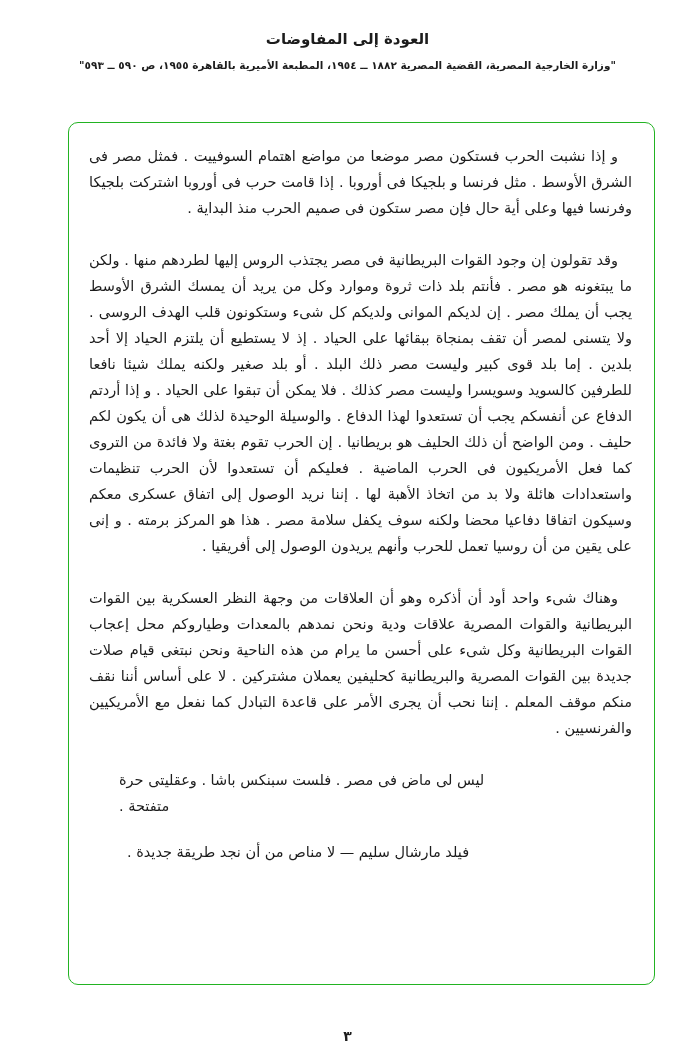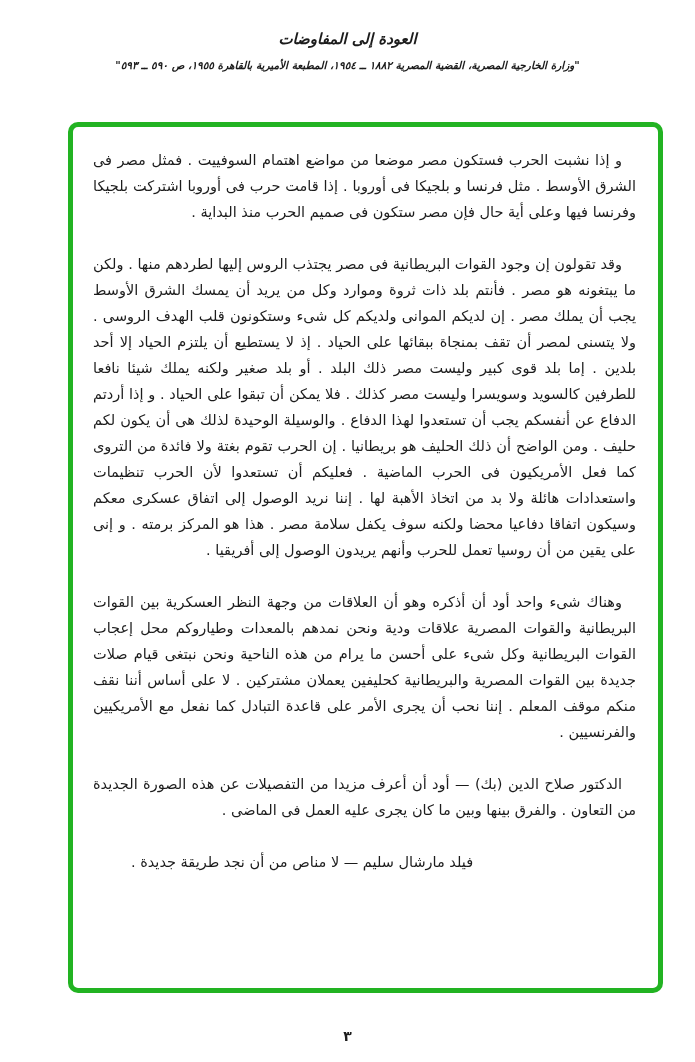--- a/index.html
+++ b/index.html
@@ -1,27 +1,27 @@
 <!DOCTYPE html>
 <html lang="ar" dir="rtl"><head>
 <meta charset="utf-8">
 <style>
   html,body{margin:0;padding:0;}
   body{
     width:695px;height:1062px;background:#ffffff;position:relative;
     font-family:"DejaVu Sans",sans-serif;color:#1c1c1c;overflow:hidden;
   }
   .page{position:absolute;inset:0;}
-  .header{position:absolute;top:30px;left:0;width:695px;text-align:center;direction:rtl;font-style:italic;}
+  .header{position:absolute;top:30px;left:0;width:695px;text-align:center;direction:rtl;}
   .h-title{font-size:15px;font-weight:bold;margin-bottom:11px;}
   .h-subtitle{font-size:13.5px;font-weight:bold;white-space:nowrap;margin-bottom:7px;letter-spacing:0;}
   .h-source{font-size:10.5px;font-weight:bold;white-space:nowrap;}
   .frame{
     position:absolute;left:68px;top:122px;width:585px;height:861px;
-    border:5px solid #d946ef;border-radius:10px;
+    border:1px solid #d946ef;border-radius:10px;
   }
   .content{
     position:absolute;left:20px;top:20px;width:543px;
     direction:rtl;text-align:justify;
     font-size:14.5px;line-height:26px;
   }
   .para{margin:0 0 26px 0;text-indent:14px;}
   .para.quote{
     text-indent:0;text-align:right;margin-right:150px;margin-left:30px;
     margin-top:8px;margin-bottom:20px;text-align:left;direction:rtl;
@@ -42,20 +42,20 @@
   <div class="header">
     <div class="h-title">العودة إلى المفاوضات</div>
     <div class="h-source">"وزارة الخارجية المصرية، القضية المصرية ١٨٨٢ ــ ١٩٥٤، المطبعة الأميرية بالقاهرة ١٩٥٥، ص ٥٩٠ ــ ٥٩٣"</div>
   </div>
 
   <div class="frame" style="border-color: rgb(34, 179, 34);">
     <div class="content">
       <p class="para">و إذا نشبت الحرب فستكون مصر موضعا من مواضع اهتمام السوفييت . فمثل مصر فى الشرق الأوسط . مثل فرنسا و بلجيكا فى أوروبا . إذا قامت حرب فى أوروبا اشتركت بلجيكا وفرنسا فيها وعلى أية حال فإن مصر ستكون فى صميم الحرب منذ البداية .</p>
       <p class="para">وقد تقولون إن وجود القوات البريطانية فى مصر يجتذب الروس إليها لطردهم منها . ولكن ما يبتغونه هو مصر . فأنتم بلد ذات ثروة وموارد وكل من يريد أن يمسك الشرق الأوسط يجب أن يملك مصر . إن لديكم الموانى ولديكم كل شىء وستكونون قلب الهدف الروسى . ولا يتسنى لمصر أن تقف بمنجاة ببقائها على الحياد . إذ لا يستطيع أن يلتزم الحياد إلا أحد بلدين . إما بلد قوى كبير وليست مصر ذلك البلد . أو بلد صغير ولكنه يملك شيئا نافعا للطرفين كالسويد وسويسرا وليست مصر كذلك . فلا يمكن أن تبقوا على الحياد . و إذا أردتم الدفاع عن أنفسكم يجب أن تستعدوا لهذا الدفاع . والوسيلة الوحيدة لذلك هى أن يكون لكم حليف . ومن الواضح أن ذلك الحليف هو بريطانيا . إن الحرب تقوم بغتة ولا فائدة من التروى كما فعل الأمريكيون فى الحرب الماضية . فعليكم أن تستعدوا لأن الحرب تنظيمات واستعدادات هائلة ولا بد من اتخاذ الأهبة لها . إننا نريد الوصول إلى اتفاق عسكرى معكم وسيكون اتفاقا دفاعيا محضا ولكنه سوف يكفل سلامة مصر . هذا هو المركز برمته . و إنى على يقين من أن روسيا تعمل للحرب وأنهم يريدون الوصول إلى أفريقيا .</p>
       <p class="para">وهناك شىء واحد أود أن أذكره وهو أن العلاقات من وجهة النظر العسكرية بين القوات البريطانية والقوات المصرية علاقات ودية ونحن نمدهم بالمعدات وطياروكم محل إعجاب القوات البريطانية وكل شىء على أحسن ما يرام من هذه الناحية ونحن نبتغى قيام صلات جديدة بين القوات المصرية والبريطانية كحليفين يعملان مشتركين . لا على أساس أننا نقف منكم موقف المعلم . إننا نحب أن يجرى الأمر على قاعدة التبادل كما نفعل مع الأمريكيين والفرنسيين .</p>
-      <p class="para">الدكتور صلاح الدين (بك) — أود أن أعرف مزيدا من التفصيلات عن هذه الصورة الجديدة من التعاون . والفرق بينها وبين ما كان يجرى عليه العمل فى الماضى .</p>
+      <p class="para quote quote-1">ليس لى ماض فى مصر . فلست سبنكس باشا . وعقليتى حرة متفتحة .</p>
       <p class="para quote quote-2 last">فيلد مارشال سليم — لا مناص من أن نجد طريقة جديدة .</p>
     </div>
   </div>
 
   <div class="page-number">٣</div>
 
 </div>
 
 </body></html>

